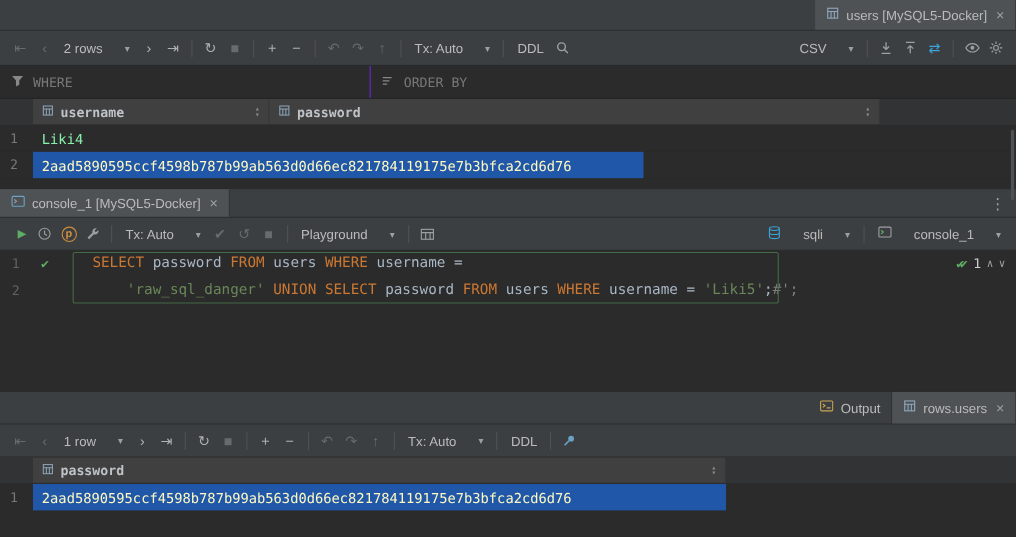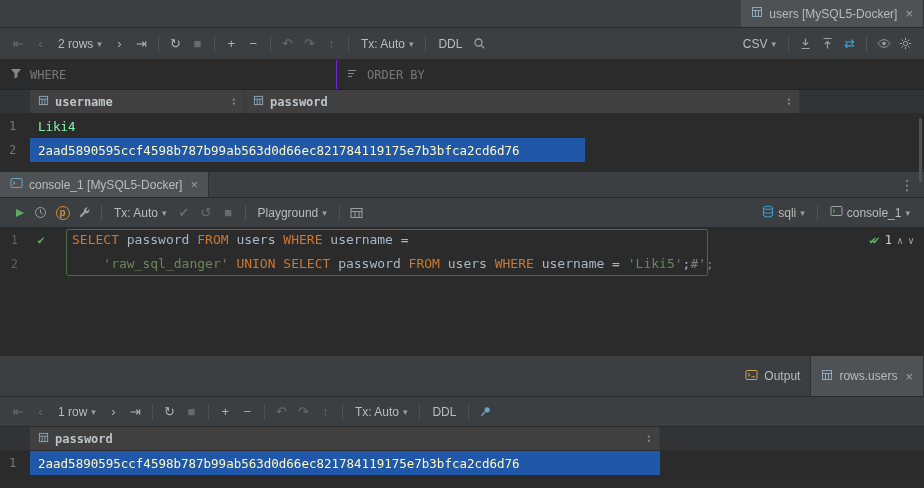--- a/index.html
+++ b/index.html
@@ -20,21 +20,21 @@
 
   
   .toolbar { flex: none; height: 32px; background: #3c3f41; display: flex; align-items: center;
              padding: 0 8px; gap: 1px; border-bottom: 1px solid #282b2d; }
   .toolbar.h30 { height: 30px; }
   .tb { display: inline-flex; align-items: center; justify-content: center; min-width: 21px;
         height: 22px; padding: 0 3px; color: #afb1b3; font-size: 13px; }
   .tb.dim { color: #63666 8; color: #686b6d; }
   .tb svg { display: block; }
   .sep { flex: none; width: 1px; height: 16px; background: #515151; margin: 0 5px; }
-  .lbl { display: inline-flex; align-items: center; gap: 4px; padding: 0 6px; height: 22px;
+  .lbl { display: inline-flex; align-items: center; gap: 20px; padding: 0 6px; height: 22px;
          color: #bbbbbb; white-space: nowrap; }
   .chev { font-size: 9px; color: #9da0a2; }
   .spacer { flex: 1; }
 
   
   .filterbar { flex: none; height: 30px; background: #2b2b2b; display: flex; align-items: center;
                border-bottom: 1px solid #232525; font-family: "DejaVu Sans Mono", monospace;
                color: #787878; font-size: 12px; }
   .filter-seg { display: flex; align-items: center; gap: 8px; padding-left: 10px; height: 100%; }
   .filter-seg.left { width: 336px; flex: none; }
@@ -64,21 +64,21 @@
 
   
   .editor { position: relative; flex: none; height: 128px; background: #2b2b2b;
             border-bottom: 1px solid #282b2d; font-family: "DejaVu Sans Mono", monospace;
             font-size: 13px; }
   .ed-line { display: flex; height: 24px; line-height: 24px; white-space: pre; }
   .ed-gutter { flex: none; width: 64px; display: flex; color: #606366; font-size: 12px; }
   .ed-num { width: 18px; text-align: right; }
   .ed-ic { width: 46px; display: flex; justify-content: center; align-items: center; }
   .gutter-check { color: var(--green, #5fad65); font-size: 12px; }
-  .ed-text { padding-left: 8px; }
+  .ed-text { padding-left: 8px; margin-left: 12px; }
   .c-kw { color: var(--keyword, #cc7832); }
   .c-str { color: var(--string, #6a8759); }
   .c-cmt { color: var(--comment, #808080); }
   .c-def { color: #a9b7c6; }
   .stmt-box { position: absolute; left: 66px; top: 1px; width: 642px; height: 47px;
               border: 1px solid #456b47; border-radius: 2px; pointer-events: none; }
   .occ { position: absolute; right: 10px; top: 0; height: 24px; display: flex;
          align-items: center; gap: 5px; font-size: 12px; }
   .occ .chk { color: var(--green, #5fad65); }
   .occ .chk2 { color: var(--green, #5fad65); margin-left: -9px; }
@@ -353,21 +353,21 @@
     </div>
     <div class="occ">
       <span class="chk">✔</span>
       <span class="chk2">✔</span>
       <span class="cnt">1</span>
       <span class="nav">∧</span>
       <span class="nav">∨</span>
     </div>
   </div>
 
-  <div class="tabbar" style="height:41px">
+  <div class="tabbar" style="height:30px">
     <div class="tab">
       <span>
         <svg width="13" height="12" viewBox="0 0 13 12">
             <rect x="1" y="1.5" width="11" height="9" rx="1" fill="none" stroke="#c9a554"></rect>
             <path d="M3 4.3l2 1.5-2 1.5M6.5 7.8h3.5" fill="none" stroke="#c9a554"></path>
           </svg>
       </span>
       <span>Output</span>
     </div>
     <div class="tab active">

